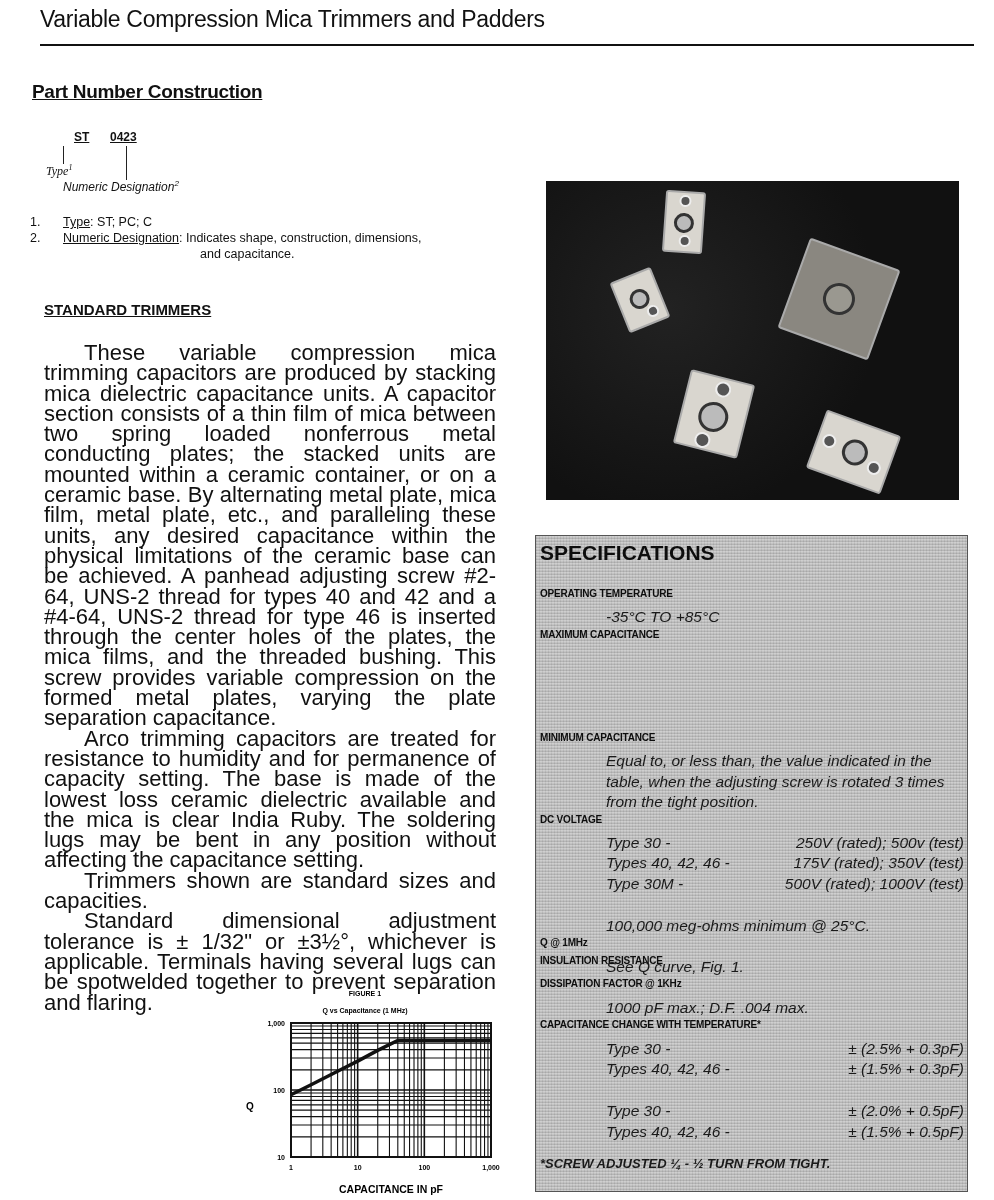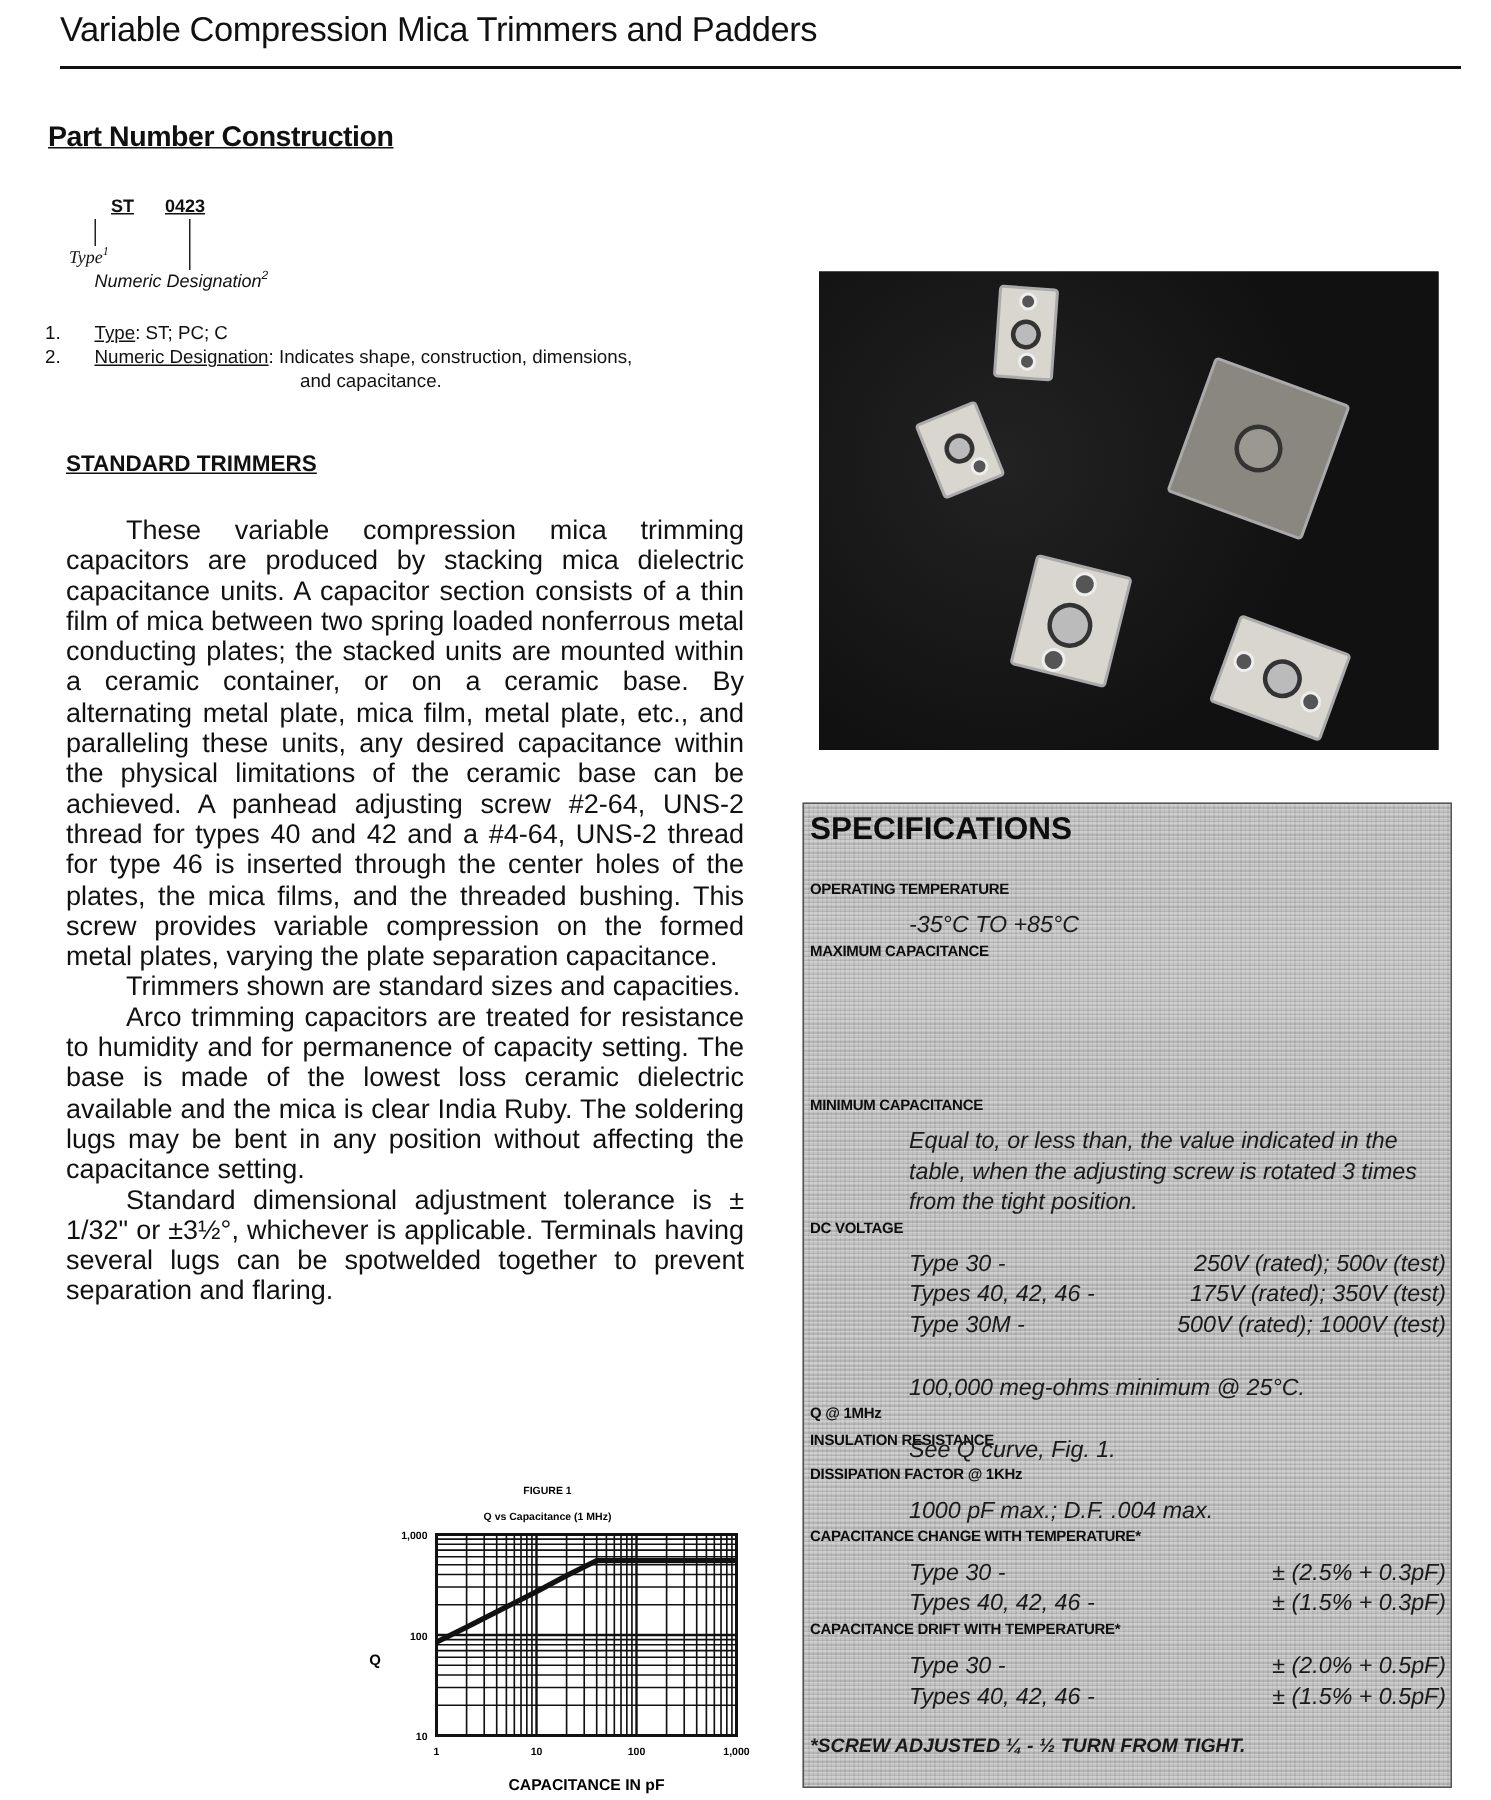--- a/index.html
+++ b/index.html
@@ -11,21 +11,21 @@
   .section-title { left: 32px; top: 81px; font-size: 19px; font-weight: bold; text-decoration: underline; letter-spacing: -0.3px; }
 
   .pn-code { font-size: 12px; font-weight: bold; text-decoration: underline; }
   .pn-line { width: 1px; background: #222; }
   .pn-label { font-size: 12px; font-style: italic; }
   .pn-label sup { font-size: 8px; }
   .note { font-size: 12.5px; }
   .note .u { text-decoration: underline; }
 
   .sub-heading { left: 44px; top: 301px; font-size: 15px; font-weight: bold; text-decoration: underline; }
-  .body-text { left: 44px; top: 343px; width: 452px; font-size: 18px; line-height: 20.3px; text-align: justify; }
+  .body-text { left: 44px; top: 343px; width: 452px; font-size: 22px; line-height: 20.3px; text-align: justify; }
   .body-text p { margin: 0; text-indent: 40px; }
 
   .photo { left: 546px; top: 181px; width: 413px; height: 319px; background: #161616;
            background-image: radial-gradient(circle at 30% 40%, #222 0, #111 60%); }
   .trimmer { position: absolute; background: #d9d6cf; border: 2px solid #aaa; border-radius: 3px; }
   .trimmer .hole { position: absolute; border-radius: 50%; background: #555; border: 2px solid #eee; }
   .trimmer .screw { position: absolute; border-radius: 50%; background: #bbb; border: 3px solid #333; }
 
   .spec-box { left: 535px; top: 535px; width: 433px; height: 657px;
               background-color: #c4c4c4;
@@ -64,22 +64,22 @@
 </div>
 <div class="abs note" style="left:30px; top:231px;">
   <span>2.</span>
   <span style="position:absolute; left:33px; white-space:nowrap;"><span class="u">Numeric Designation</span><span>: Indicates shape, construction, dimensions,</span></span>
 </div>
 <div class="abs note" style="left:200px; top:247px; white-space:nowrap;">and capacitance.</div>
 
 <div class="abs sub-heading">STANDARD TRIMMERS</div>
 <div class="abs body-text">
   <p>These variable compression mica trimming capacitors are produced by stacking mica dielectric capacitance units.  A capacitor section consists of a thin film of mica between two spring loaded nonferrous metal conducting plates; the stacked units are mounted within a ceramic container, or on a ceramic base.  By alternating metal plate, mica film, metal plate, etc., and paralleling these units, any desired capacitance within the physical limitations of the ceramic base can be achieved.  A panhead adjusting screw #2-64, UNS-2 thread for types 40 and 42 and a #4-64, UNS-2 thread for type 46 is inserted through the center holes of the plates, the mica films, and the threaded bushing.  This screw provides variable compression on the formed metal plates, varying the plate separation capacitance.</p>
+  <p>Arco trimming capacitors are treated for resistance to humidity and for permanence of capacity setting.  The base is made of the lowest loss ceramic dielectric available and the mica is clear India Ruby.  The soldering lugs may be bent in any position without affecting the capacitance setting.</p>
   <p>Trimmers shown are standard sizes and capacities.</p>
-  <p>Arco trimming capacitors are treated for resistance to humidity and for permanence of capacity setting.  The base is made of the lowest loss ceramic dielectric available and the mica is clear India Ruby.  The soldering lugs may be bent in any position without affecting the capacitance setting.</p>
   <p>Standard dimensional adjustment tolerance is ± 1/32" or ±3½°, whichever is applicable.  Terminals having several lugs can be spotwelded together to prevent separation and flaring.</p>
 </div>
 
 <div class="abs photo" title="Photograph of five mica trimmer capacitors on a dark background">
   <div class="trimmer" style="left:72px; top:92px; width:40px; height:50px; transform:rotate(-22deg);">
     <div class="screw" style="left:10px; top:14px; width:14px; height:14px;"></div>
     <div class="hole" style="left:22px; top:34px; width:8px; height:8px;"></div>
   </div>
   <div class="trimmer" style="left:118px; top:10px; width:36px; height:58px; transform:rotate(4deg);">
     <div class="hole" style="left:12px; top:2px; width:8px; height:8px;"></div>
@@ -138,21 +138,20 @@
   <div class="spec-h" style="top:483px;">CAPACITANCE CHANGE WITH TEMPERATURE*</div>
   <div class="spec-row" style="top:504px;">
       <span class="lbl">Type 30 -</span>
       <span class="val">± (2.5% + 0.3pF)</span>
     </div>
   <div class="spec-row" style="top:524px;">
       <span class="lbl">Types 40, 42, 46 -</span>
       <span class="val">± (1.5% + 0.3pF)</span>
     </div>
 
-  <div class="spec-h" style="top:545px;">CAPACITANCE DRIFT WITH TEMPERATURE*</div>
   <div class="spec-row" style="top:566px;">
       <span class="lbl">Type 30 -</span>
       <span class="val">± (2.0% + 0.5pF)</span>
     </div>
   <div class="spec-row" style="top:587px;">
       <span class="lbl">Types 40, 42, 46 -</span>
       <span class="val">± (1.5% + 0.5pF)</span>
     </div>
 
   <div class="footnote">*SCREW ADJUSTED ¼ - ½ TURN FROM TIGHT.</div>

